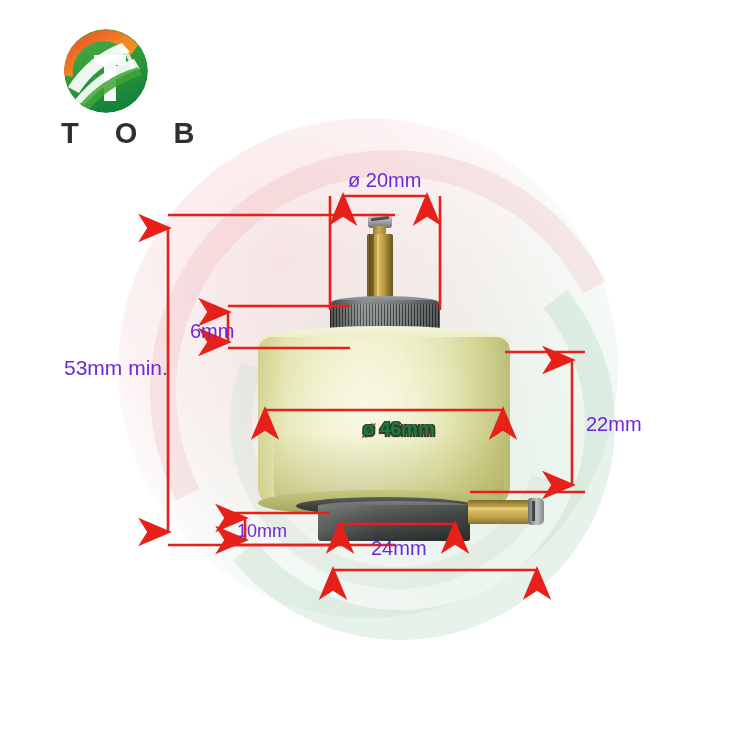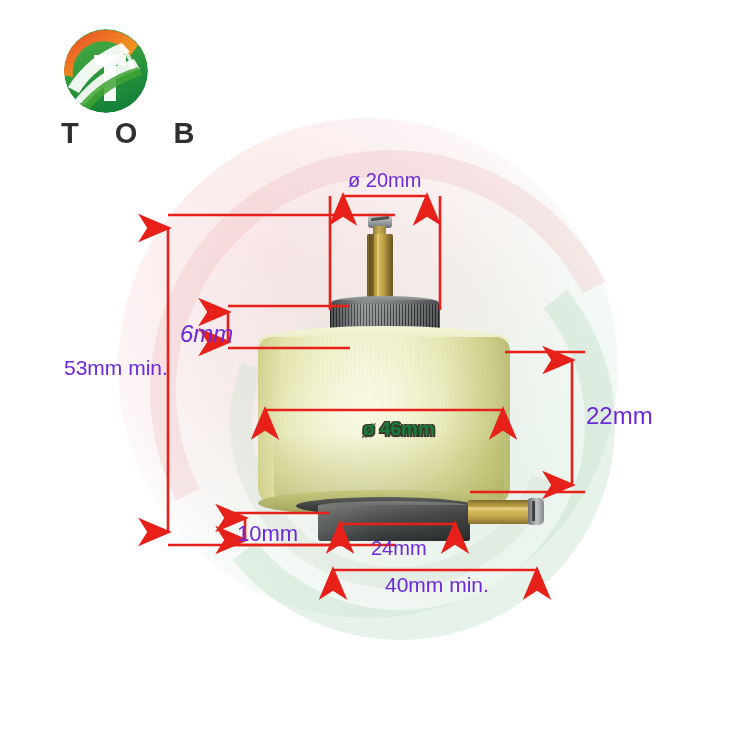--- a/index.html
+++ b/index.html
@@ -197,24 +197,24 @@
   #dims{position:absolute;left:0;top:0;width:730px;height:730px;}
   #dims svg{position:absolute;left:0;top:0;}
 
   .dim-label{
     position:absolute;
     font-family:"Liberation Sans", sans-serif;
     color:#6d28d9;
     white-space:nowrap;
   }
   .dim-l-53  {left:64px; top:356px;  font-size:21px;}
-  .dim-l-6   {left:180px;top:320px;  font-size:24px;font-style:italic;}
+  .dim-l-6   {left:190px;top:320px;  font-size:20px;}
   .dim-l-20  {left:348px;top:169px;  font-size:20px;}
-  .dim-l-22  {left:586px;top:402px;  font-size:24px;text-align:center;}
-  .dim-l-10  {left:237px;top:521px;  font-size:22px;}
+  .dim-l-22  {left:586px;top:413px;  font-size:20px;text-align:center;}
+  .dim-l-10  {left:237px;top:521px;  font-size:18px;}
   .dim-l-24  {left:371px;top:537px;  font-size:20px;}
   .dim-l-40  {left:385px;top:573px;  font-size:21px;}
   .dim-l-46  {
     left:363px;top:418px;font-size:19px;font-weight:bold;
     color:#15803d;
     text-shadow:
       -1.5px -1.5px 0 #3a3a2a, 1.5px -1.5px 0 #3a3a2a,
       -1.5px  1.5px 0 #3a3a2a, 1.5px  1.5px 0 #3a3a2a,
        0 2px 2px rgba(0,0,0,0.35);
   }
@@ -338,16 +338,15 @@
       </g>
     </svg>
 
     <div class="dim-label dim-l-53">53mm min.</div>
     <div class="dim-label dim-l-6">6mm</div>
     <div class="dim-label dim-l-20">ø 20mm</div>
     <div class="dim-label dim-l-22">22mm</div>
     <div class="dim-label dim-l-46">ø 46mm</div>
     <div class="dim-label dim-l-10">10mm</div>
     <div class="dim-label dim-l-24">24mm</div>
-    <div class="dim-label dim-l-40">40mm min.</div>
   </div>
 
 </div>
 
 </body></html>

